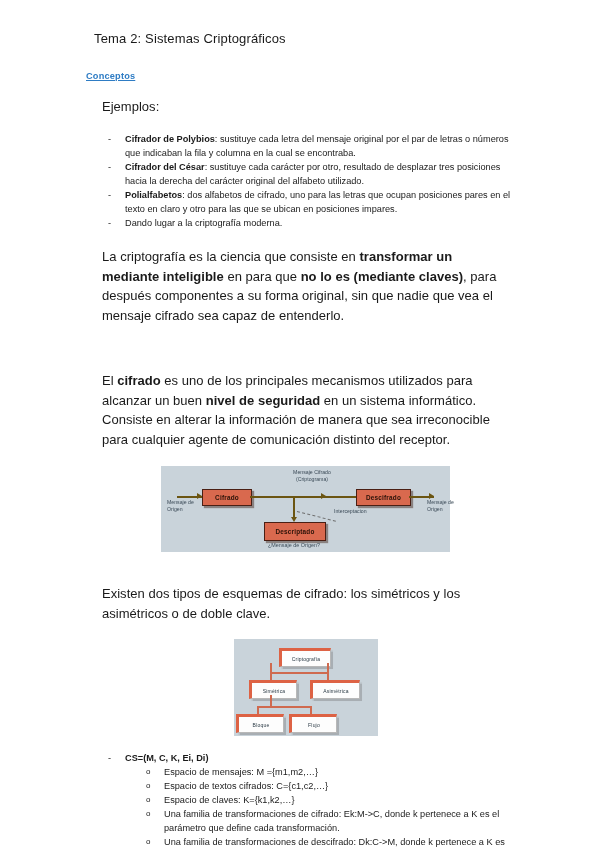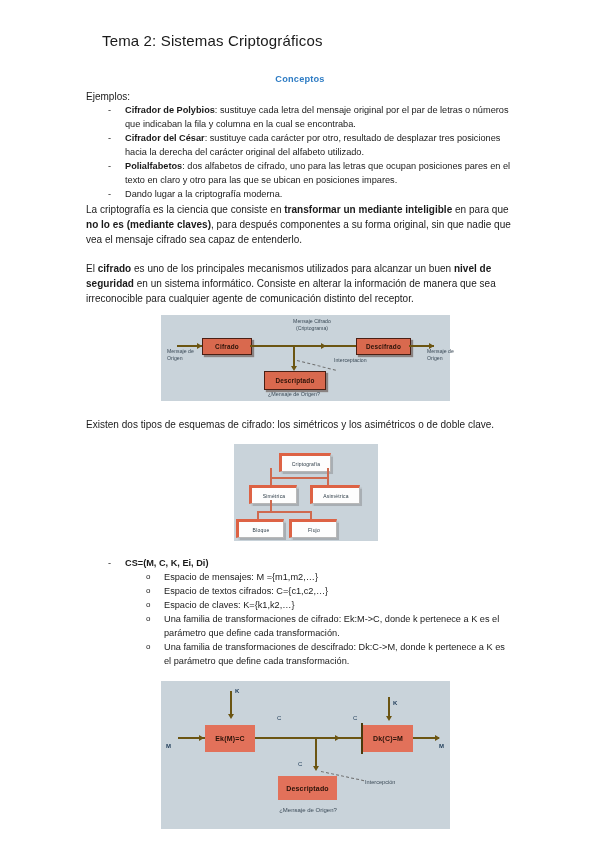--- a/index.html
+++ b/index.html
@@ -22,37 +22,38 @@
     padding: 0;
     box-sizing: border-box;
   }
   .content {
     position: absolute;
     left: 86px;
     top: 30px;
     width: 428px;
   }
   .doc-title {
-    font-size: 15px;
+    font-size: 13px;
     letter-spacing: .15px;
-    margin: 0 0 23px 16px;
+    margin: 0 0 23px 8px;
     line-height: 1.4;
   }
   .section-heading {
-    text-align: center;
+    text-align: left;
     color: #2e7cc4;
     font-weight: bold;
     font-size: 9.2px;
     margin: 0 0 5px 0;
     letter-spacing: .2px;
+    text-decoration: underline;
   }
   p.para {
-    font-size: 10px;
+    font-size: 13px;
     line-height: 1.52;
-    margin: 0;
+    margin: 16px;
     letter-spacing: .02px;
     text-align: left;
   }
   .spacer-md { height: 13px; }
   .spacer-lg { height: 16px; }
 
   ul.dash-list, ul.circ-list {
     list-style: none;
     margin: 0;
     padding: 0;

